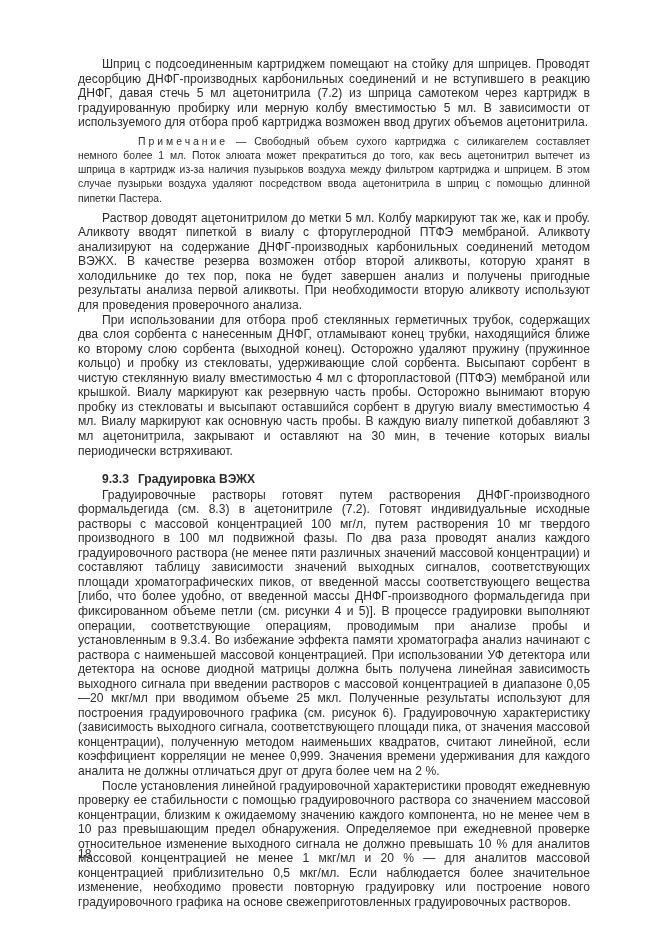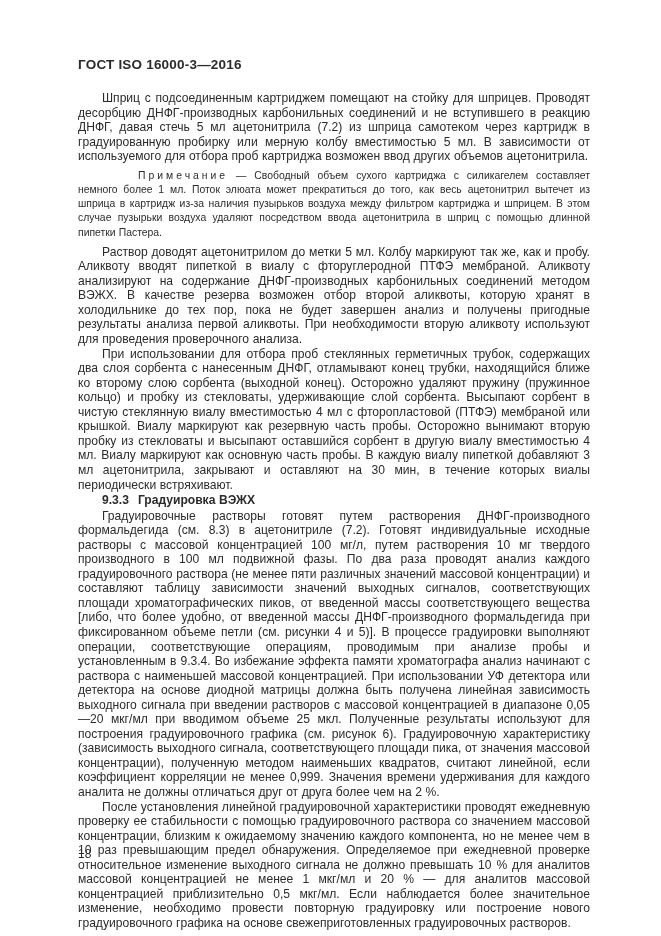--- a/index.html
+++ b/index.html
@@ -35,36 +35,35 @@
     font-size: 10.4px;
     line-height: 14.2px;
     text-indent: 24px;
     margin-top: 5px;
     margin-bottom: 5px;
   }
   .note-label { letter-spacing: 3px; padding-left: 36px; }
   .block.heading {
     font-weight: bold;
     text-indent: 24px;
-    margin-top: 1px;
+    margin-top: 14px;
     margin-bottom: 1px;
   }
   .heading-num { margin-right: 9px; }
   .page-number {
     position: absolute;
     left: 78px;
     top: 847px;
     font-size: 12px;
   }
 </style>
 </head>
 <body style="background: rgb(255, 255, 255);">
 
 <div class="page" style="color: rgb(43, 43, 43);">
-  <div class="doc-header">ГОСТ ISO 16000-3—2016</div>
 
   <div class="doc-body">
       <div class="block paragraph indent">Шприц с подсоединенным картриджем помещают на стойку для шприцев. Проводят десорбцию ДНФГ-производных карбонильных соединений и не вступившего в реакцию ДНФГ, давая стечь 5 мл ацетонитрила (7.2) из шприца самотеком через картридж в градуированную пробирку или мерную колбу вместимостью 5 мл. В зависимости от используемого для отбора проб картриджа возможен ввод других объемов ацетонитрила.</div>
       <div class="block note"><span class="note-label">Примечание</span> — Свободный объем сухого картриджа с силикагелем составляет немного более 1 мл. Поток элюата может прекратиться до того, как весь ацетонитрил вытечет из шприца в картридж из-за наличия пузырьков воздуха между фильтром картриджа и шприцем. В этом случае пузырьки воздуха удаляют посредством ввода ацетонитрила в шприц с помощью длинной пипетки Пастера.</div>
       <div class="block paragraph indent">Раствор доводят ацетонитрилом до метки 5 мл. Колбу маркируют так же, как и пробу. Аликвоту вводят пипеткой в виалу с фторуглеродной ПТФЭ мембраной. Аликвоту анализируют на содержание ДНФГ-производных карбонильных соединений методом ВЭЖХ. В качестве резерва возможен отбор второй аликвоты, которую хранят в холодильнике до тех пор, пока не будет завершен анализ и получены пригодные результаты анализа первой аликвоты. При необходимости вторую аликвоту используют для проведения проверочного анализа.</div>
       <div class="block paragraph indent">При использовании для отбора проб стеклянных герметичных трубок, содержащих два слоя сорбента с нанесенным ДНФГ, отламывают конец трубки, находящийся ближе ко второму слою сорбента (выходной конец). Осторожно удаляют пружину (пружинное кольцо) и пробку из стекловаты, удерживающие слой сорбента. Высыпают сорбент в чистую стеклянную виалу вместимостью 4 мл с фторопластовой (ПТФЭ) мембраной или крышкой. Виалу маркируют как резервную часть пробы. Осторожно вынимают вторую пробку из стекловаты и высыпают оставшийся сорбент в другую виалу вместимостью 4 мл. Виалу маркируют как основную часть пробы. В каждую виалу пипеткой добавляют 3 мл ацетонитрила, закрывают и оставляют на 30 мин, в течение которых виалы периодически встряхивают.</div>
       <div class="block heading"><span class="heading-num">9.3.3</span>Градуировка ВЭЖХ</div>
       <div class="block paragraph indent">Градуировочные растворы готовят путем растворения ДНФГ-производного формальдегида (см. 8.3) в ацетонитриле (7.2). Готовят индивидуальные исходные растворы с массовой концентрацией 100 мг/л, путем растворения 10 мг твердого производного в 100 мл подвижной фазы. По два раза проводят анализ каждого градуировочного раствора (не менее пяти различных значений массовой концентрации) и составляют таблицу зависимости значений выходных сигналов, соответствующих площади хроматографических пиков, от введенной массы соответствующего вещества [либо, что более удобно, от введенной массы ДНФГ-производного формальдегида при фиксированном объеме петли (см. рисунки 4 и 5)]. В процессе градуировки выполняют операции, соответствующие операциям, проводимым при анализе пробы и установленным в 9.3.4. Во избежание эффекта памяти хроматографа анализ начинают с раствора с наименьшей массовой концентрацией. При использовании УФ детектора или детектора на основе диодной матрицы должна быть получена линейная зависимость выходного сигнала при введении растворов с массовой концентрацией в диапазоне 0,05—20 мкг/мл при вводимом объеме 25 мкл. Полученные результаты используют для построения градуировочного графика (см. рисунок 6). Градуировочную характеристику (зависимость выходного сигнала, соответствующего площади пика, от значения массовой концентрации), полученную методом наименьших квадратов, считают линейной, если коэффициент корреляции не менее 0,999. Значения времени удерживания для каждого аналита не должны отличаться друг от друга более чем на 2 %.</div>
       <div class="block paragraph indent">После установления линейной градуировочной характеристики проводят ежедневную проверку ее стабильности с помощью градуировочного раствора со значением массовой концентрации, близким к ожидаемому значению каждого компонента, но не менее чем в 10 раз превышающим предел обнаружения. Определяемое при ежедневной проверке относительное изменение выходного сигнала не должно превышать 10 % для аналитов массовой концентрацией не менее 1 мкг/мл и 20 % — для аналитов массовой концентрацией приблизительно 0,5 мкг/мл. Если наблюдается более значительное изменение, необходимо провести повторную градуировку или построение нового градуировочного графика на основе свежеприготовленных градуировочных растворов.</div>
     </div>

